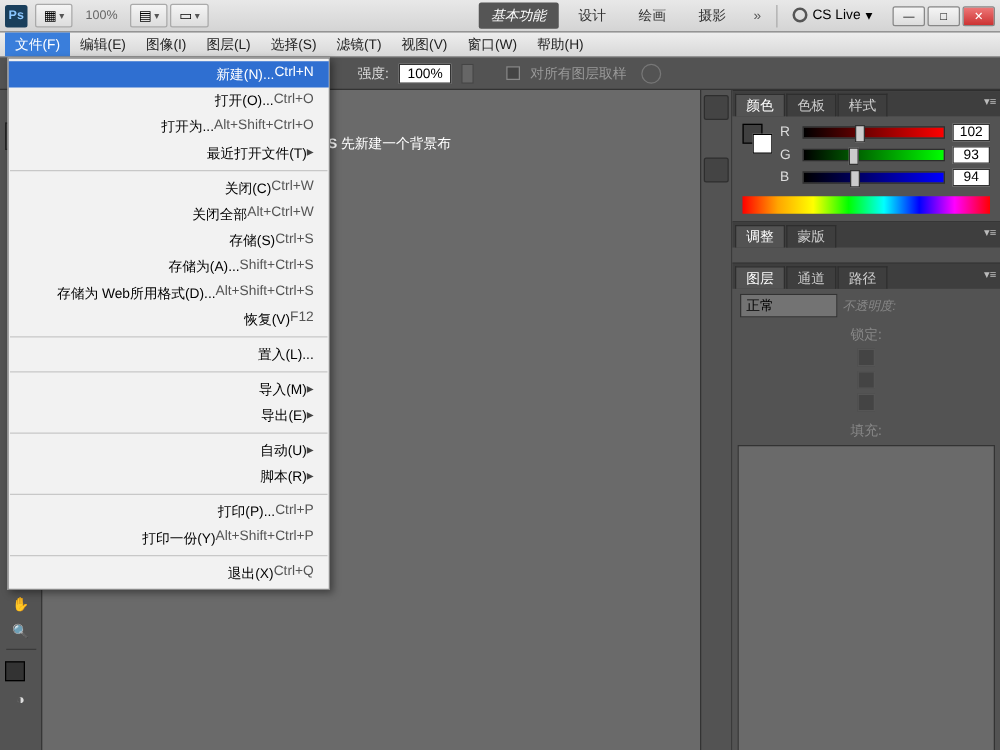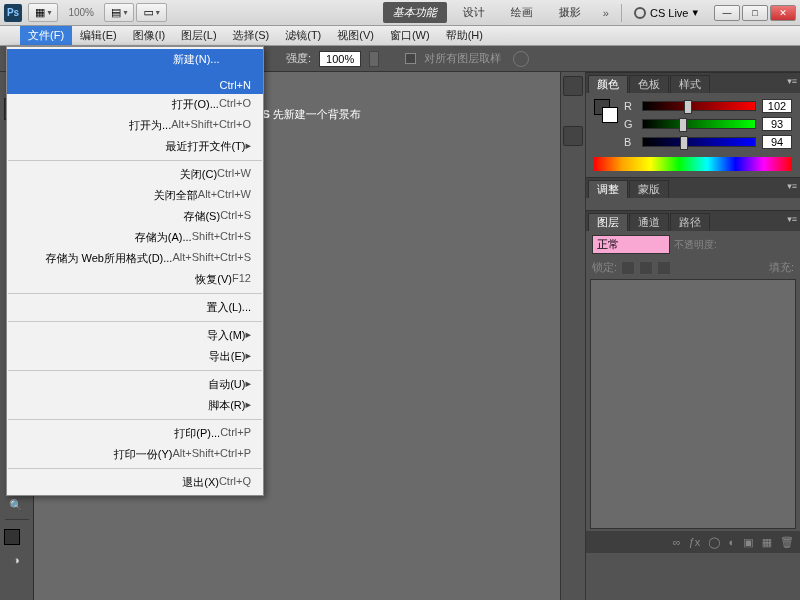--- a/index.html
+++ b/index.html
@@ -9,30 +9,30 @@
 .appbar { height:26px; background:linear-gradient(#e8e8e8,#d4d4d4); border-bottom:1px solid #999; display:flex; align-items:center; padding:0 4px; gap:6px; }
 .ps-logo { width:18px; height:18px; background:#1a3f5c; color:#8cc7ff; display:flex; align-items:center; justify-content:center; font-weight:bold; font-size:10px; border-radius:2px; }
 .tb-group { display:flex; align-items:center; gap:2px; }
 .tb-btn { padding:2px 6px; border:1px solid #aaa; background:linear-gradient(#f5f5f5,#ddd); border-radius:2px; cursor:pointer; display:flex; align-items:center; gap:2px; }
 .tb-btn .dd { font-size:8px; color:#555; }
 .zoom-val { font-size:10px; color:#666; padding:0 4px; }
 .spacer { flex:1; }
 .workspace-tab { padding:3px 10px; color:#333; cursor:pointer; }
 .workspace-tab.active { background:#555; color:#fff; border-radius:2px;font-style:italic; }
 .dbl-arrow { padding:0 6px; color:#555; cursor:pointer; }
-.cslive { display:flex; align-items:center; gap:4px; padding:0 6px; }
+.cslive { display:flex; align-items:flex-start; gap:4px; padding:0 6px; }
 .circ { width:12px; height:12px; border:2px solid #555; border-radius:50%; }
 .winbtns { display:flex; gap:2px; margin-left:4px;}
 .winbtn { width:26px; height:16px; border:1px solid #888; border-radius:2px; display:flex; align-items:center; justify-content:center; font-size:9px; }
 .winbtn.min { background:linear-gradient(#f5f5f5,#ddd);} 
 .winbtn.max { background:linear-gradient(#f5f5f5,#ddd);} 
 .winbtn.close { background:linear-gradient(#e77,#c33); color:#fff;}
 
 
-.menubar { height:20px; background:linear-gradient(#eee,#d8d8d8); border-bottom:1px solid #999; display:flex; align-items:center; padding:0 20px; }
+.menubar { height:20px; background:linear-gradient(#eee,#d8d8d8); border-bottom:1px solid #999; display:flex; align-items:center; padding:0 4px; }
 .menu-item { padding:2px 8px; cursor:pointer; color:#222; }
 .menu-item.open { background:#3a7edb; color:#fff; }
 
 
 .optbar { height:26px; background:#535353; border-bottom:1px solid #333; display:flex; align-items:center; padding:0 8px; gap:8px; color:#ccc; }
 .opt-label { color:#ddd; }
 .opt-field { background:#fff; color:#000; padding:1px 6px; border:1px solid #333; }
 .opt-stepper { width:10px; height:16px; background:#666; display:inline-block; border:1px solid #444;}
 .checkbox { width:11px; height:11px; border:1px solid #888; background:#444; display:inline-block; vertical-align:middle;}
 .refine-icon { width:16px; height:16px; border:1px solid #777; border-radius:50%; margin-left:4px;}
@@ -76,36 +76,36 @@
 .fgbg-sw { width:24px; height:24px; position:relative; }
 .fgbg-sw .f{position:absolute;top:0;left:0;width:16px;height:16px;background:#404040;border:1px solid #000;}
 .fgbg-sw .b{position:absolute;bottom:0;right:0;width:16px;height:16px;background:#fff;border:1px solid #000;}
 
 
 .adjust-body { height:8px; }
 
 
 .layers-body { background:#535353; }
 .blend-row { display:flex; align-items:center; gap:4px; padding:4px 6px;}
-.blend-select { flex:0 0 78px; background:#f9a8d4; border:1px solid #333; padding:1px 4px; }
-.opacity-label { color:#888; font-size:10px;}
-.lock-row { display:flex; align-items:center; gap:4px; padding:2px 6px; color:#888; font-size:10px;}
+.blend-select { flex:0 0 78px; background:#737373; border:1px solid #333; padding:1px 4px; }
+.opacity-label { color:#888; font-size:10px;font-style:italic;}
+.lock-row { display:flex; align-items:center; gap:4px; padding:2px 6px; color:#888; font-size:10px;flex-direction:column;}
 .lock-row .licon{ width:14px; height:14px; border:1px solid #555; background:#444;}
 .layers-list { height:250px; background:#6a6a6a; margin:2px 4px; border:1px solid #333;}
 .layer-footer { height:22px; background:#3e3e3e; display:flex; align-items:center; justify-content:flex-end; gap:8px; padding:0 6px;}
 .layer-footer span{ color:#888; font-size:11px; cursor:pointer;}
 
 
 .dropdown { position:absolute; top:46px; left:6px; width:258px; background:#f2f2f2; border:1px solid #8a8a8a; box-shadow:2px 2px 6px rgba(0,0,0,.4); z-index:100; padding:2px 0;}
 .dd-item { display:flex; justify-content:flex-end; padding:3px 12px 3px 18px; cursor:pointer; color:#000;}
 .dd-item.highlight { background:#2f6fd1; color:#fff;}
 .dd-item .arrow { color:#444;}
 .dd-sep { height:1px; background:#c8c8c8; margin:3px 1px;}
 .dd-short { color:#555; }
-.dd-item.highlight .dd-short{ color:#fff;margin-top:27px;}
+.dd-item.highlight .dd-short{ color:#fff;}
 </style>
 </head>
 <body>
 
 <div class="appbar">
   <div class="ps-logo">Ps</div>
   <div class="tb-group">
     <div class="tb-btn">
         <span>▦</span>
         <span class="dd">▾</span>

